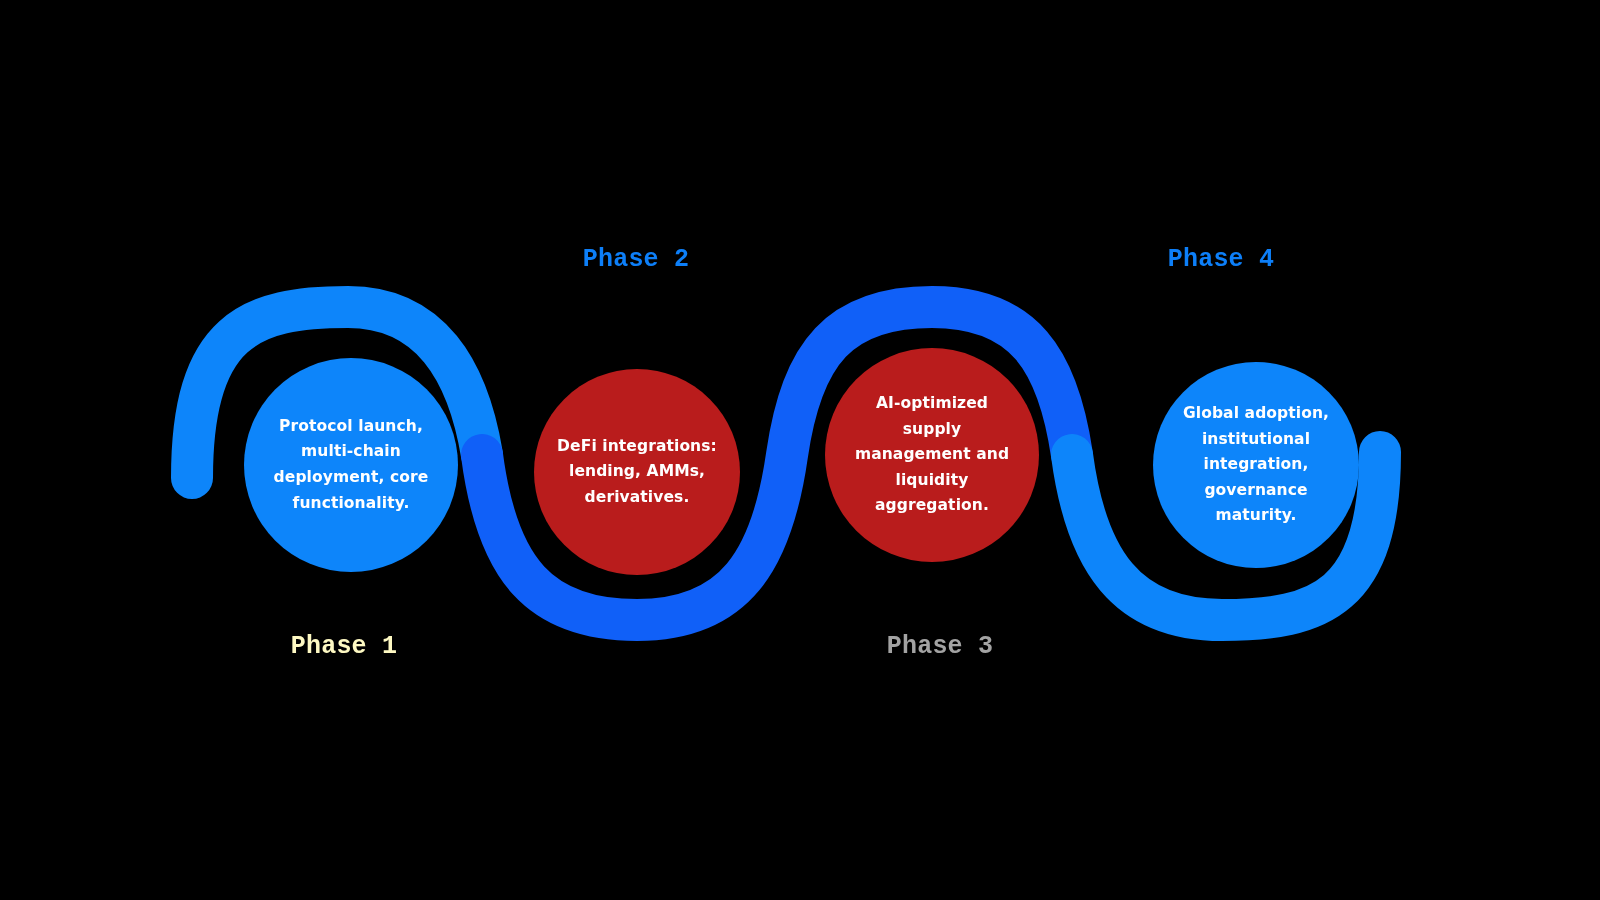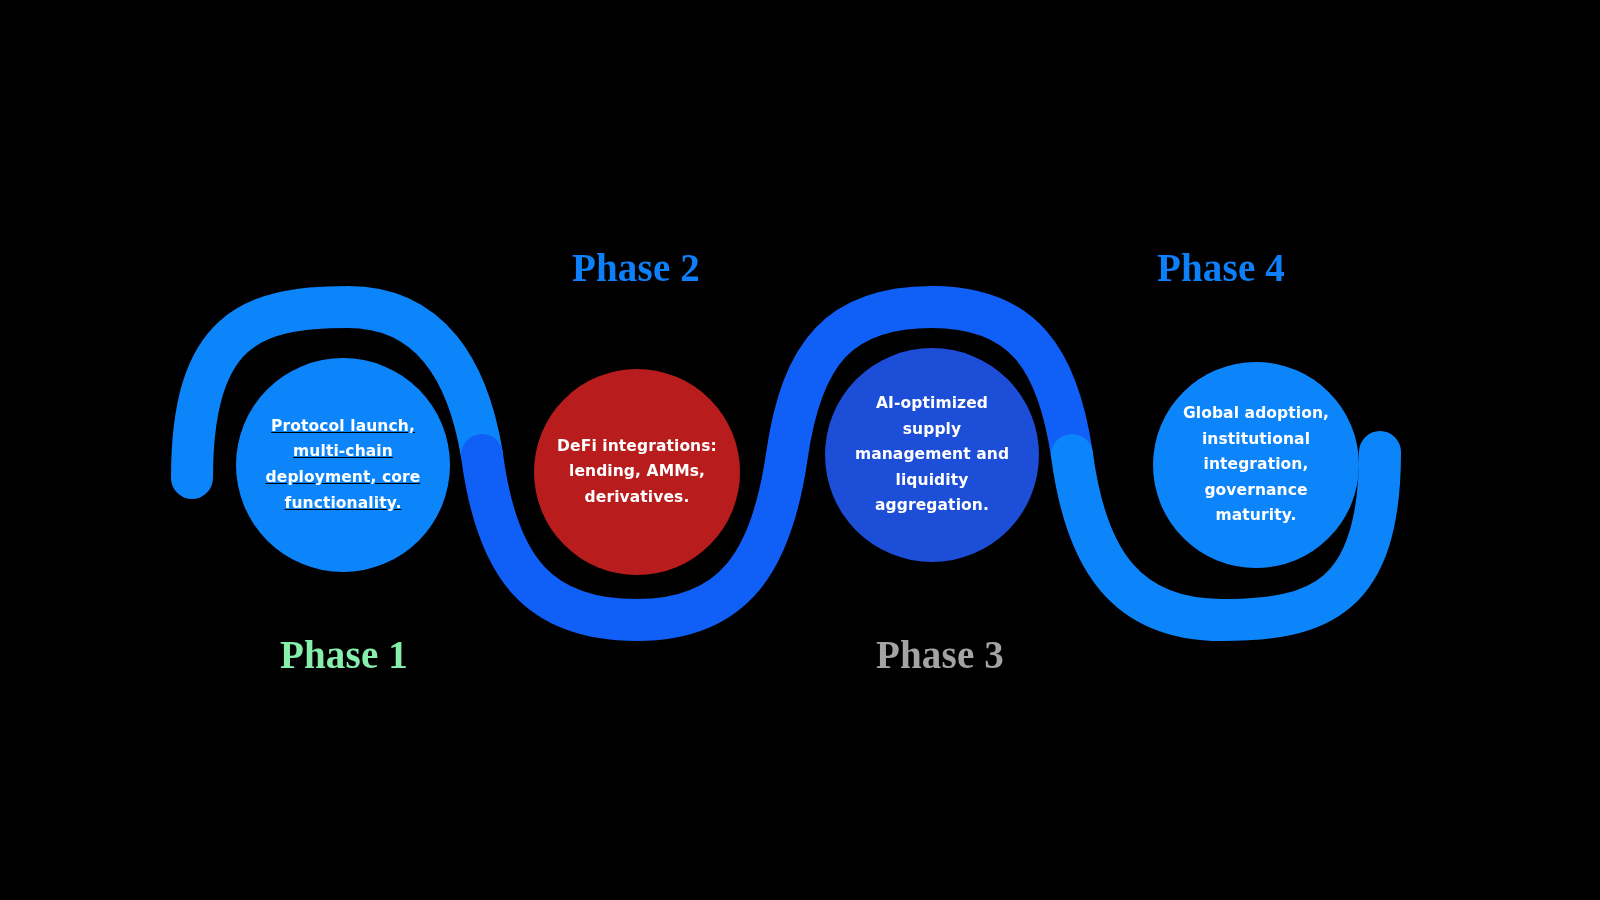--- a/index.html
+++ b/index.html
@@ -42,23 +42,23 @@
     font-family: "DejaVu Sans", "Liberation Sans", sans-serif;
     font-weight: bold;
     font-size: 15.5px;
     line-height: 1.65;
     letter-spacing: 0.1px;
     padding: 0 14px;
     white-space: pre-line;
   }
   .phase-label {
     position: absolute;
-    font-family: Liberation Serif, serif;
+    font-family: Liberation Mono, monospace;
     font-weight: bold;
-    font-size: 39px;
+    font-size: 25px;
     letter-spacing: 0.2px;
     text-align: right;
     white-space: nowrap;
     transform: translateX(-50%);
   }
 </style>
 </head>
 <body>
 
 <div id="diagram-root">
@@ -74,50 +74,50 @@
              C 735 620, 772 560, 787 455
              C 802 352, 840 307, 932 307
              C 1024 307, 1058 360, 1072 455" fill="none" stroke="#1060f8" stroke-width="42" stroke-linecap="round" stroke-linejoin="round"></path>
 
     <path d="M 1072 455
              C 1086 560, 1126 620, 1222 620
              C 1320 620, 1380 598, 1380 452" fill="none" stroke="#0d85fa" stroke-width="42" stroke-linecap="round" stroke-linejoin="round"></path>
 
   </svg>
 
-  <div class="phase-circle" style="left:236px; top:358px; width:214px; height:214px; background:#0d85fa;text-decoration:underline;">
+  <div class="phase-circle" style="left:244px; top:358px; width:214px; height:214px; background:#0d85fa;">
     <span class="phase-circle-text">Protocol launch,
 multi-chain
 deployment, core
 functionality.</span>
   </div>
 
   <div class="phase-circle" style="left:534px; top:369px; width:206px; height:206px; background:#b91c1c;">
     <span class="phase-circle-text">DeFi integrations:
 lending, AMMs,
 derivatives.</span>
   </div>
 
-  <div class="phase-circle" style="left:825px; top:348px; width:214px; height:214px; background:#1d4ed8;">
+  <div class="phase-circle" style="left:825px; top:348px; width:214px; height:214px; background:#b91c1c;">
     <span class="phase-circle-text">AI-optimized
 supply
 management and
 liquidity
 aggregation.</span>
   </div>
 
   <div class="phase-circle" style="left:1153px; top:362px; width:206px; height:206px; background:#0d85fa;">
     <span class="phase-circle-text">Global adoption,
 institutional
 integration,
 governance
 maturity.</span>
   </div>
 
-  <div class="phase-label" style="left:344px; top:632px; color:#86efac;">Phase 1</div>
+  <div class="phase-label" style="left:344px; top:632px; color:#fef9c3;">Phase 1</div>
 
   <div class="phase-label" style="left:636px; top:245px; color:#0d7ff8;">Phase 2</div>
 
   <div class="phase-label" style="left:940px; top:632px; color:#a3a3a3;">Phase 3</div>
 
   <div class="phase-label" style="left:1221px; top:245px; color:#0d7ff8;">Phase 4</div>
 
 </div>
 
 </body></html>

